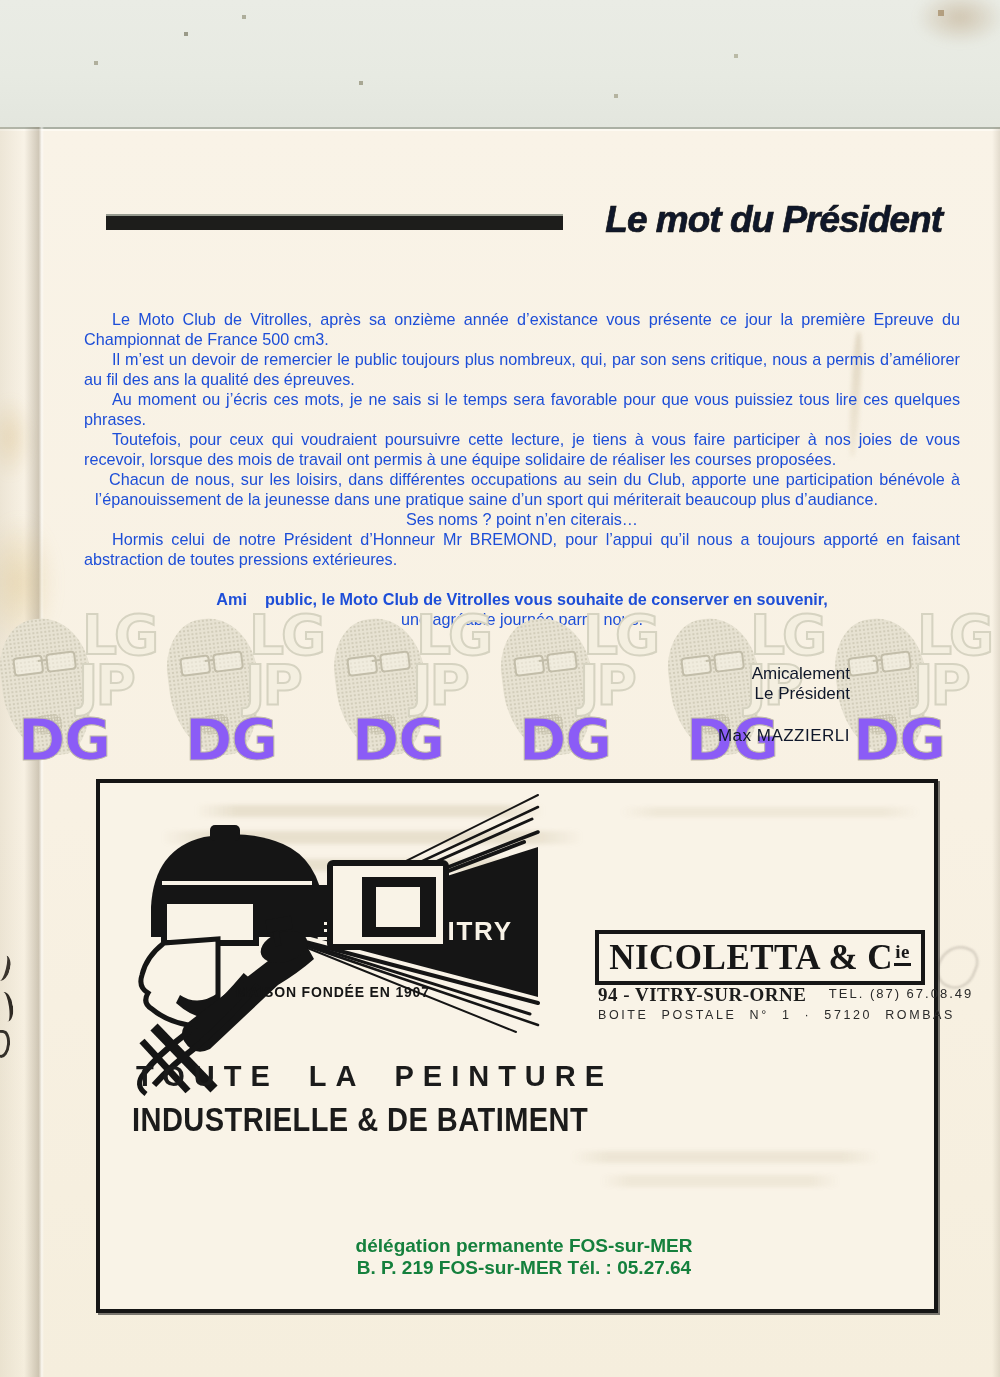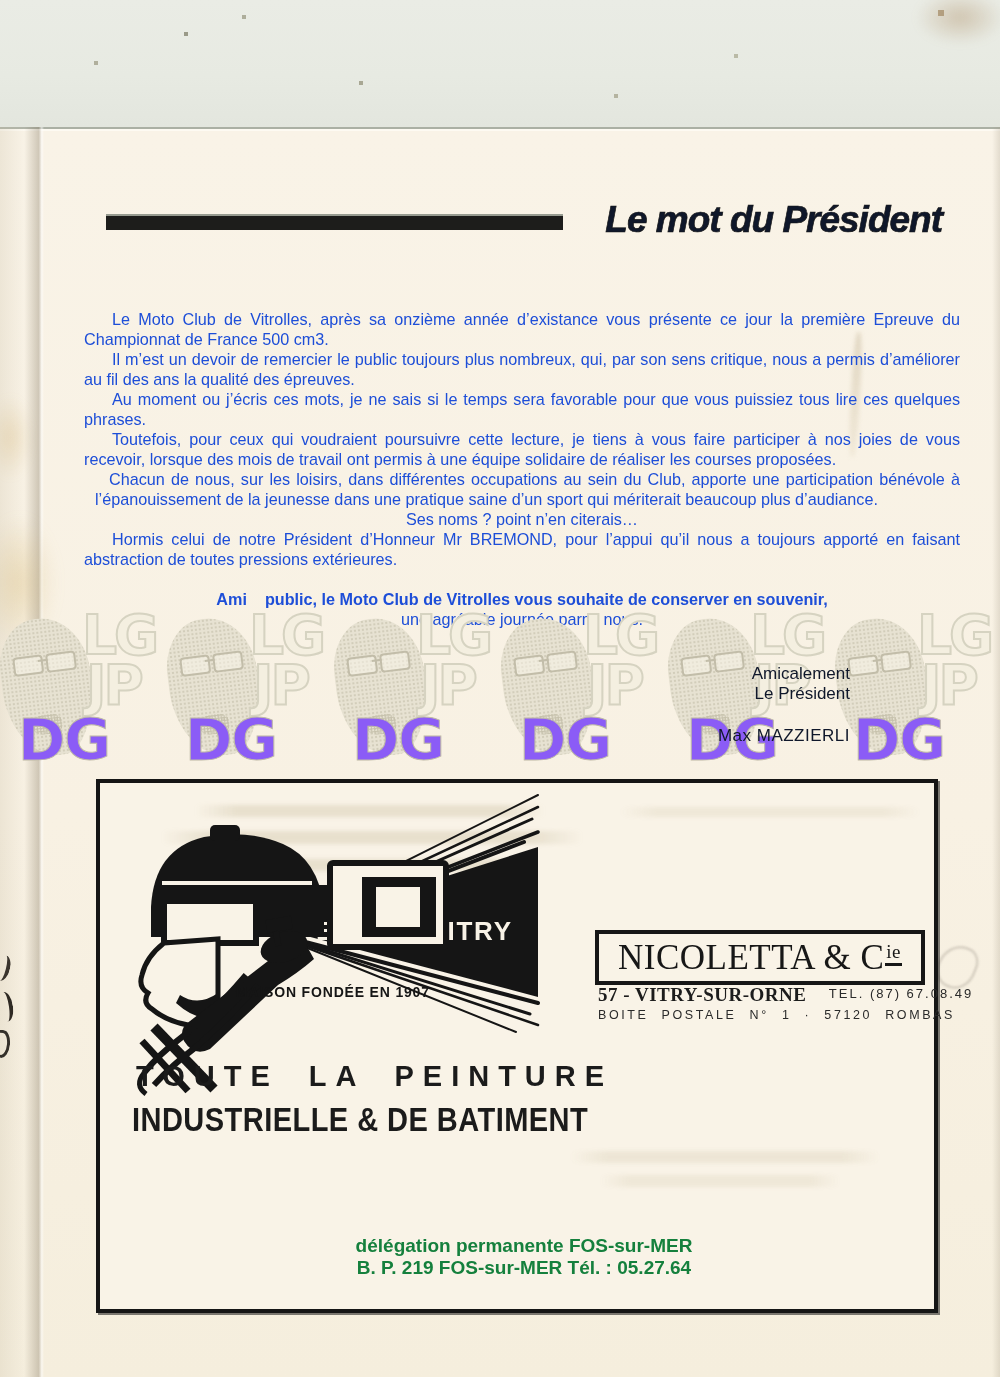--- a/index.html
+++ b/index.html
@@ -74,39 +74,39 @@
     background-size:4px 4px;}
   .wm-head .lens{position:absolute;top:36px;width:26px;height:15px;border:2px solid #c2bda9;
     border-radius:4px;background:rgba(250,246,234,.5);}
   .wm-head .l1{left:14px;} .wm-head .l2{left:47px;}
   .wm-head .bridge{position:absolute;left:39px;top:41px;width:10px;height:2px;background:#c2bda9;}
   .wm-head .mouth{position:absolute;left:26px;top:96px;width:30px;height:20px;
     border-radius:40%;background:radial-gradient(circle,#c6c1ac 1px,rgba(0,0,0,0) 1.3px);background-size:3px 3px;}
   .wm-lg,.wm-jp,.wm-dg{position:absolute;font-family:"DejaVu Sans",sans-serif;font-weight:800;
     line-height:1;white-space:nowrap;}
   .wm-lg{left:92px;top:-4px;font-size:55px;letter-spacing:-3px;color:#f4efe0;-webkit-text-stroke:2px #d6d3c1;}
-  .wm-jp{left:88px;top:46px;font-size:55px;letter-spacing:-3px;color:#f4efe0;margin-left:8px;-webkit-text-stroke:2px #d6d3c1;}
+  .wm-jp{left:88px;top:46px;font-size:55px;letter-spacing:-3px;color:#f4efe0;-webkit-text-stroke:2px #d6d3c1;}
   .wm-dg{left:28px;top:100px;font-size:57px;letter-spacing:-1px;color:#8b5cf6;-webkit-text-stroke:1px #bfbaa6;}
   
   .ad-box{position:absolute;left:96px;top:779px;width:834px;height:526px;
     background:#f9f3e7;border:4px solid #151515;box-shadow:2px 2px 0 rgba(20,20,20,.55);}
   .ghost{position:absolute;height:12px;filter:blur(2px);border-radius:4px;
     background:linear-gradient(90deg,rgba(165,150,105,0) 0%,rgba(165,150,105,.20) 12%,
       rgba(165,150,105,.20) 88%,rgba(165,150,105,0) 100%);}
   .g1{left:95px;top:22px;width:350px;}
   .g2{left:62px;top:48px;width:420px;height:13px;}
   .g3{left:108px;top:76px;width:330px;}
   .g4{left:140px;top:104px;width:265px;}
   .g5{left:520px;top:24px;width:300px;height:10px;opacity:.6;}
   .g6{left:470px;top:368px;width:310px;opacity:.7;}
   .g7{left:500px;top:392px;width:240px;opacity:.6;}
   .logo-svg{position:absolute;left:18px;top:6px;}
   .nic-box{position:absolute;left:495px;top:147px;width:322px;height:47px;
     border:4px solid #171717;background:#f9f3e7;display:flex;align-items:center;justify-content:center;}
-  .nic-text{font-family:"Liberation Serif",serif;font-weight:400;font-size:35px;
+  .nic-text{font-family:"Liberation Serif",serif;font-weight:700;font-size:35px;
     letter-spacing:.5px;color:#171717;line-height:1;white-space:nowrap;}
   .nic-sup{font-size:19px;position:relative;top:-11px;margin-left:1px;
     border-bottom:3px solid #171717;padding:0 1px 1px 1px;}
   .addr{position:absolute;left:498px;top:201px;white-space:nowrap;}
   .addr-city{font-family:"Liberation Serif",serif;font-weight:700;font-size:19px;
     letter-spacing:.5px;color:#1c1c1c;}
   .addr-tel{font-size:13px;letter-spacing:2px;color:#2a2a2a;position:relative;top:-3px;margin-left:18px;}
   .addr-po{position:absolute;left:498px;top:225px;font-size:12.5px;letter-spacing:2.6px;
     word-spacing:7px;color:#2a2a2a;white-space:nowrap;}
   .tag1{position:absolute;left:36px;top:277px;font-weight:700;font-size:29px;
@@ -277,21 +277,21 @@
     <path d="M36,238 L96,300" stroke="#151515" stroke-width="10"></path>
     <path d="M24,252 L70,302" stroke="#151515" stroke-width="7"></path>
     <text x="118" y="208" font-family="Liberation Sans, sans-serif" font-weight="bold" font-size="14" fill="#151515" letter-spacing="3" textLength="196">MAISON FONDÉE EN 1907</text>
   </svg>
 
   <div class="nic-box">
     <span class="nic-text"><span>NICOLETTA &amp; C</span><span class="nic-sup">ie</span></span>
   </div>
 
   <div class="addr">
-    <span class="addr-city">57 - VITRY-SUR-ORNE</span>
+    <span class="addr-city">94 - VITRY-SUR-ORNE</span>
     <span class="addr-tel">TEL. (87) 67.08.49</span>
   </div>
   <div class="addr-po">BOITE POSTALE N° 1 · 57120 ROMBAS</div>
 
   <div class="tag1">TOUTE LA PEINTURE</div>
   <div class="tag2">INDUSTRIELLE &amp; DE BATIMENT</div>
 
   <div class="deleg">
     <div>délégation permanente FOS-sur-MER</div>
     <div>B. P. 219 FOS-sur-MER Tél. : 05.27.64</div>

